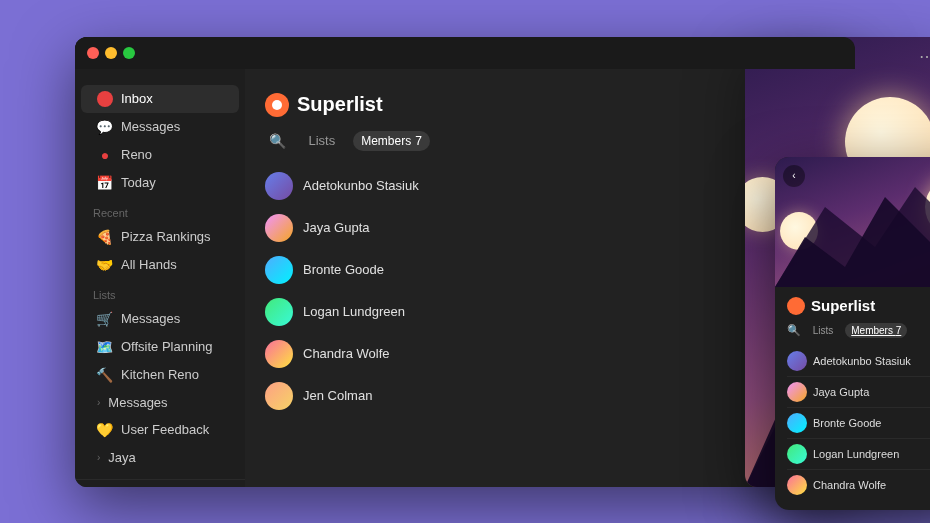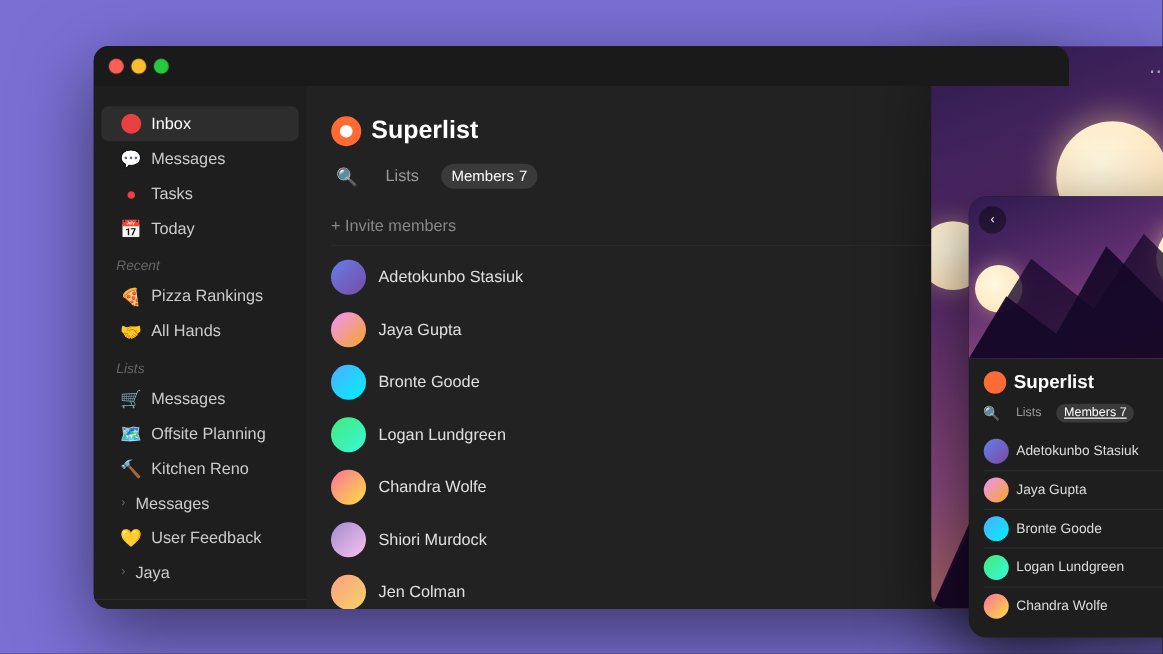--- a/index.html
+++ b/index.html
@@ -94,21 +94,20 @@
       border-radius: 50%;
       width: 16px;
       height: 16px;
     }
 
     .section-label {
       font-size: 11px;
       color: #666;
       padding: 10px 18px 4px;
       text-transform: none;
-      font-style: italic;
     }
 
     .sidebar-footer {
       margin-top: auto;
       padding: 10px 12px;
       border-top: 1px solid #2a2a2a;
       display: flex;
       align-items: center;
       justify-content: space-between;
     }
@@ -428,21 +427,21 @@
       <div class="nav-item active">
         <div class="icon inbox-icon"></div>
         <span>Inbox</span>
       </div>
       <div class="nav-item">
         <div class="icon">💬</div>
         <span>Messages</span>
       </div>
       <div class="nav-item">
         <div class="icon" style="color:#e84040;">●</div>
-        <span>Tasks</span>
+        <span>Reno</span>
       </div>
       <div class="nav-item">
         <div class="icon">📅</div>
         <span>Today</span>
       </div>
 
       <div class="section-label">Recent</div>
       <div class="nav-item">
         <div class="icon list-emoji">🍕</div>
         <span>Pizza Rankings</span>
@@ -495,47 +494,40 @@
     <div class="toolbar">
       <div class="search-icon-btn">🔍</div>
       <button class="tab-btn">Lists</button>
       <div class="members-badge">
         <span>Members</span>
         <span>7</span>
       </div>
     </div>
 
     <div class="members-list">
-      <div class="invite-row">
-        <span>+ Invite members</span>
-      </div>
 
       <div class="member-row">
         <div class="member-avatar av1"></div>
         <span class="member-name">Adetokunbo Stasiuk</span>
       </div>
       <div class="member-row">
         <div class="member-avatar av2"></div>
         <span class="member-name">Jaya Gupta</span>
       </div>
       <div class="member-row">
         <div class="member-avatar av3"></div>
         <span class="member-name">Bronte Goode</span>
       </div>
       <div class="member-row">
         <div class="member-avatar av4"></div>
         <span class="member-name">Logan Lundgreen</span>
       </div>
       <div class="member-row">
         <div class="member-avatar av5"></div>
         <span class="member-name">Chandra Wolfe</span>
-      </div>
-      <div class="member-row">
-        <div class="member-avatar av6"></div>
-        <span class="member-name">Shiori Murdock</span>
       </div>
       <div class="member-row">
         <div class="member-avatar av7"></div>
         <span class="member-name">Jen Colman</span>
       </div>
     </div>
   </div>
 
   <div class="right-panel">
     <div class="right-panel-moon-scene">

